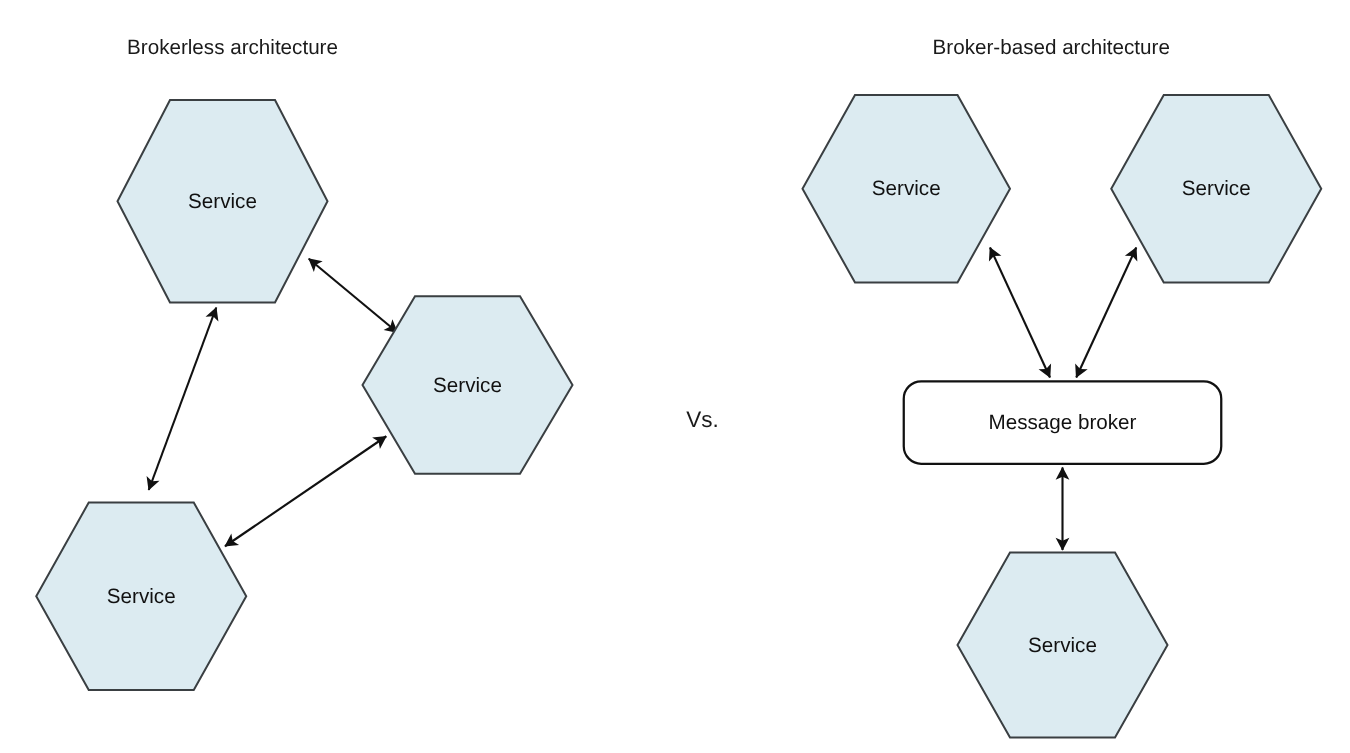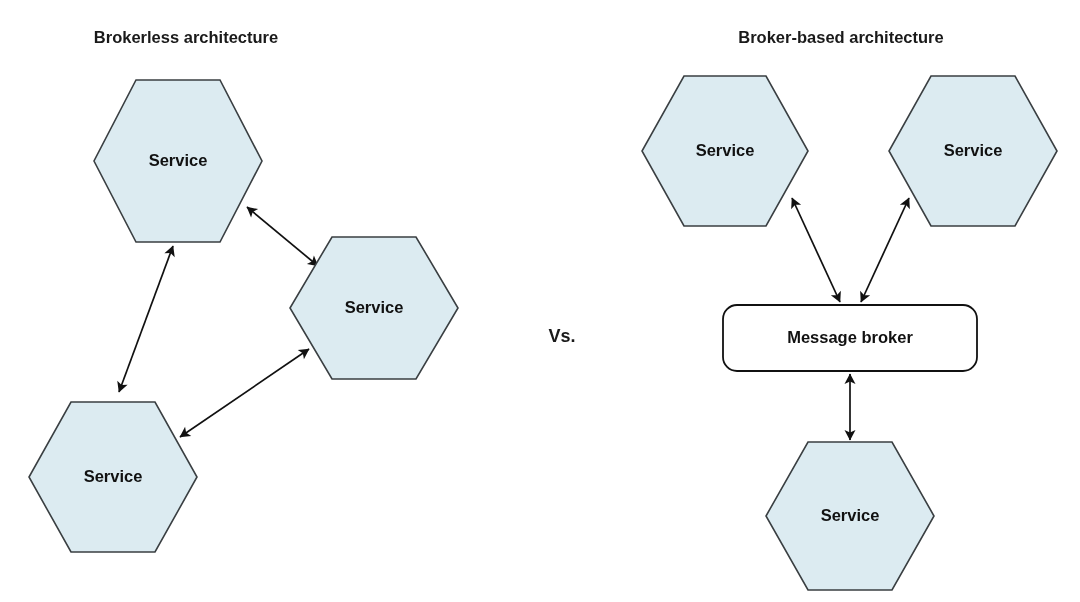--- a/index.html
+++ b/index.html
@@ -12,21 +12,20 @@
     font-family: "Liberation Sans", sans-serif;
     width: 1080px;
     height: 602px;
     overflow: hidden;
   }
   #canvas {
     position: relative;
     width: 1080px;
     height: 504px;
     background: #ffffff;
-    font-weight: bold;
   }
   #diagram-svg {
     position: absolute;
     top: 0;
     left: 0;
     width: 1080px;
     height: 602px;
     display: block;
   }
   .title-text {

